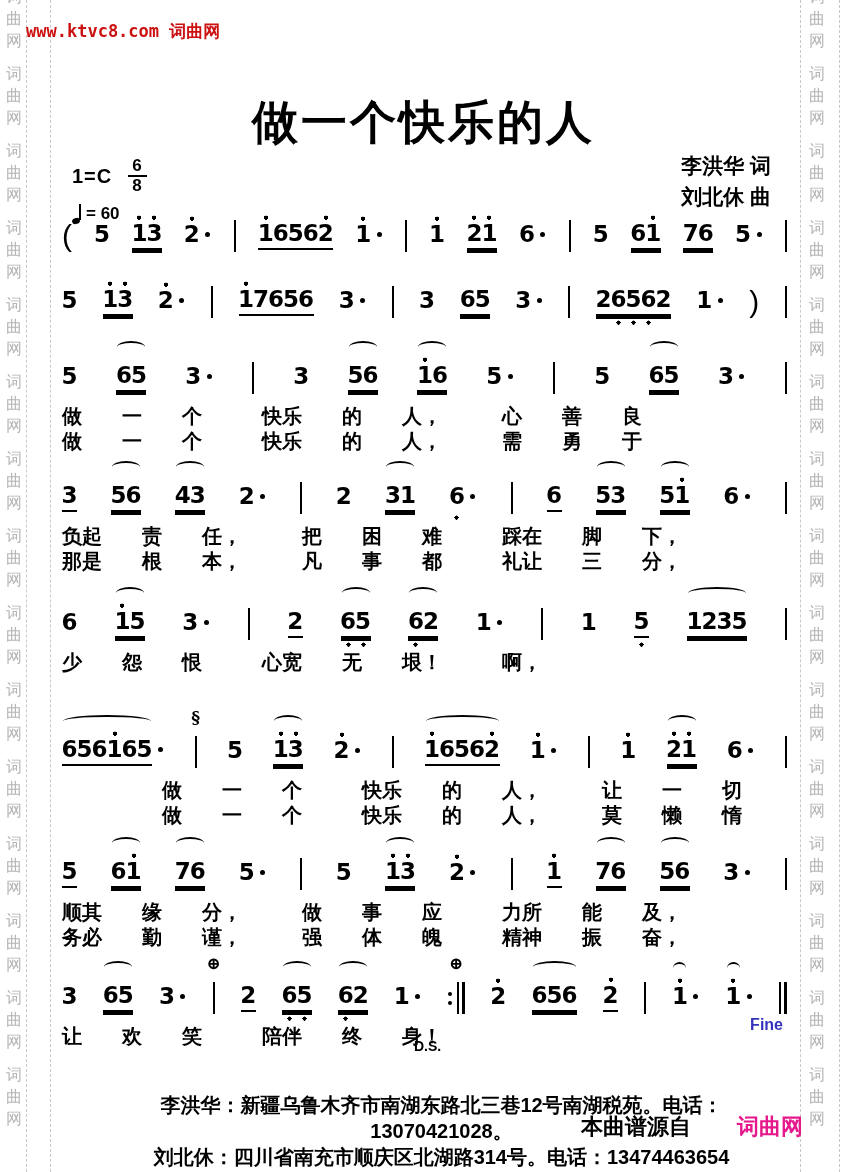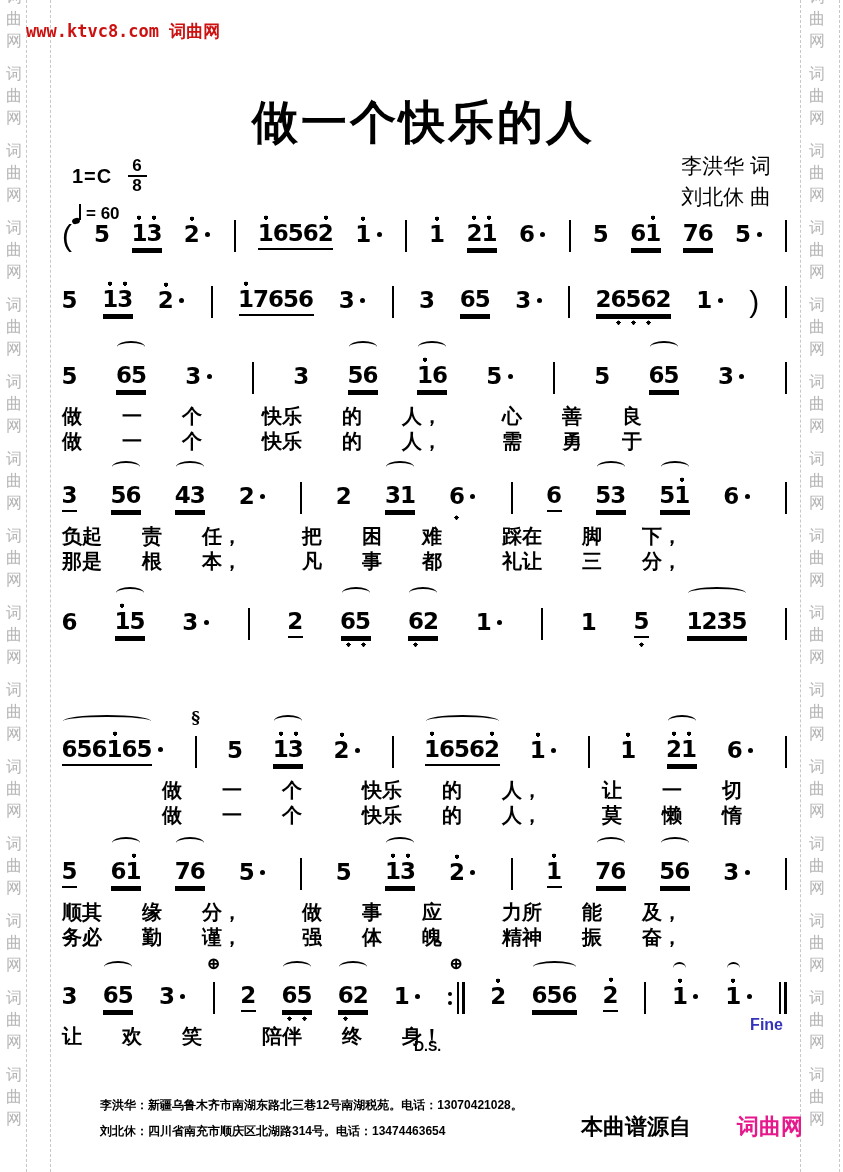--- a/index.html
+++ b/index.html
@@ -9,21 +9,21 @@
   .vline{position:absolute;top:0;bottom:0;width:0;border-left:1px dashed #c8c8c8;}
   .bcol{position:absolute;top:-12px;bottom:0;display:flex;flex-direction:column;gap:15px;
         align-items:center;}
   .bgrp{display:flex;flex-direction:column;gap:4px;align-items:center;}
   .bch{font-size:16px;line-height:18px;color:#b5b5b5;font-weight:400;}
   
   .wm{position:absolute;left:26px;top:20px;font-size:17px;font-weight:700;color:#cc1111;
       font-family:"DejaVu Sans Mono",monospace;letter-spacing:0px;}
   .title{position:absolute;left:62px;right:58px;top:92px;text-align:center;
          font-size:46px;font-weight:700;letter-spacing:3px;}
-  .credits{position:absolute;right:72px;top:150px;font-size:21px;font-weight:400;
+  .credits{position:absolute;right:72px;top:150px;font-size:21px;font-weight:700;
            line-height:31px;text-align:left;}
   .keyblock{position:absolute;left:72px;top:158px;}
   .keyrow{display:flex;align-items:center;font-size:20px;font-weight:700;letter-spacing:1px;}
   .meter{display:inline-flex;flex-direction:column;align-items:center;margin-left:16px;
          font-size:17px;line-height:16px;font-weight:700;}
   .meter .num{border-bottom:2px solid #000;padding:0 4px 1px;}
   .meter .den{padding-top:1px;}
   .temporow{display:flex;align-items:center;margin-top:10px;font-size:17px;font-weight:700;}
   .qnote{position:relative;display:inline-block;width:11px;height:20px;margin-right:3px;}
   .qnote::before{content:"";position:absolute;left:7px;top:0;width:2px;height:16px;background:#000;}
@@ -53,22 +53,22 @@
   .bline.thick{width:3px;}
   .paren{font-size:30px;font-weight:400;line-height:32px;}
   .rdots{display:flex;flex-direction:column;gap:5px;margin-right:2px;}
   .rdots i{width:4px;height:4px;border-radius:50%;background:#000;}
   .mk{position:absolute;top:-28px;left:50%;transform:translateX(-50%);
       font-size:17px;font-weight:700;font-family:"DejaVu Serif",serif;}
   .ly{white-space:pre;font-weight:700;font-size:20px;line-height:25px;}
   .fine{position:absolute;right:4px;top:44px;color:#3333bb;font-size:16px;font-weight:700;}
   .ds{position:absolute;left:352px;top:66px;font-size:14px;font-weight:700;}
   
-  .footer{position:absolute;left:100px;right:60px;top:1092px;font-size:12px;font-weight:700;
-          line-height:26px;}
+  .footer{position:absolute;left:100px;right:60px;top:1092px;font-size:20px;font-weight:700;
+          line-height:26px;text-align:center;}
   .srcline{position:absolute;left:100px;right:40px;top:1112px;display:flex;justify-content:flex-end;
            align-items:baseline;gap:46px;}
   .srclabel{font-size:22px;font-weight:700;}
   .sitename{font-size:22px;font-weight:700;color:#e6198c;}
 </style>
 </head>
 <body>
 
 <div class="page">
 
@@ -1098,20 +1098,21 @@
               <span class="ld"></span>
               <span class="ld"></span>
               <span class="ld"></span>
               <span class="ld"></span>
             </span>
           </span>
           <span class="bar">
             <span class="bline"></span>
           </span>
         </div>
+        <div class="ly">少　　怨　　恨　　　心宽　　无　　垠！　　　啊，</div>
       </div>
       <div class="sys s5">
         <div class="notesrow">
           <span class="grp" style="margin-right: 12px;">
             <span class="slur"></span>
             <span class="digits u1">
               <span class="dg">
                 <span class="hd"></span>
                 <span class="nm">6</span>
               </span>

